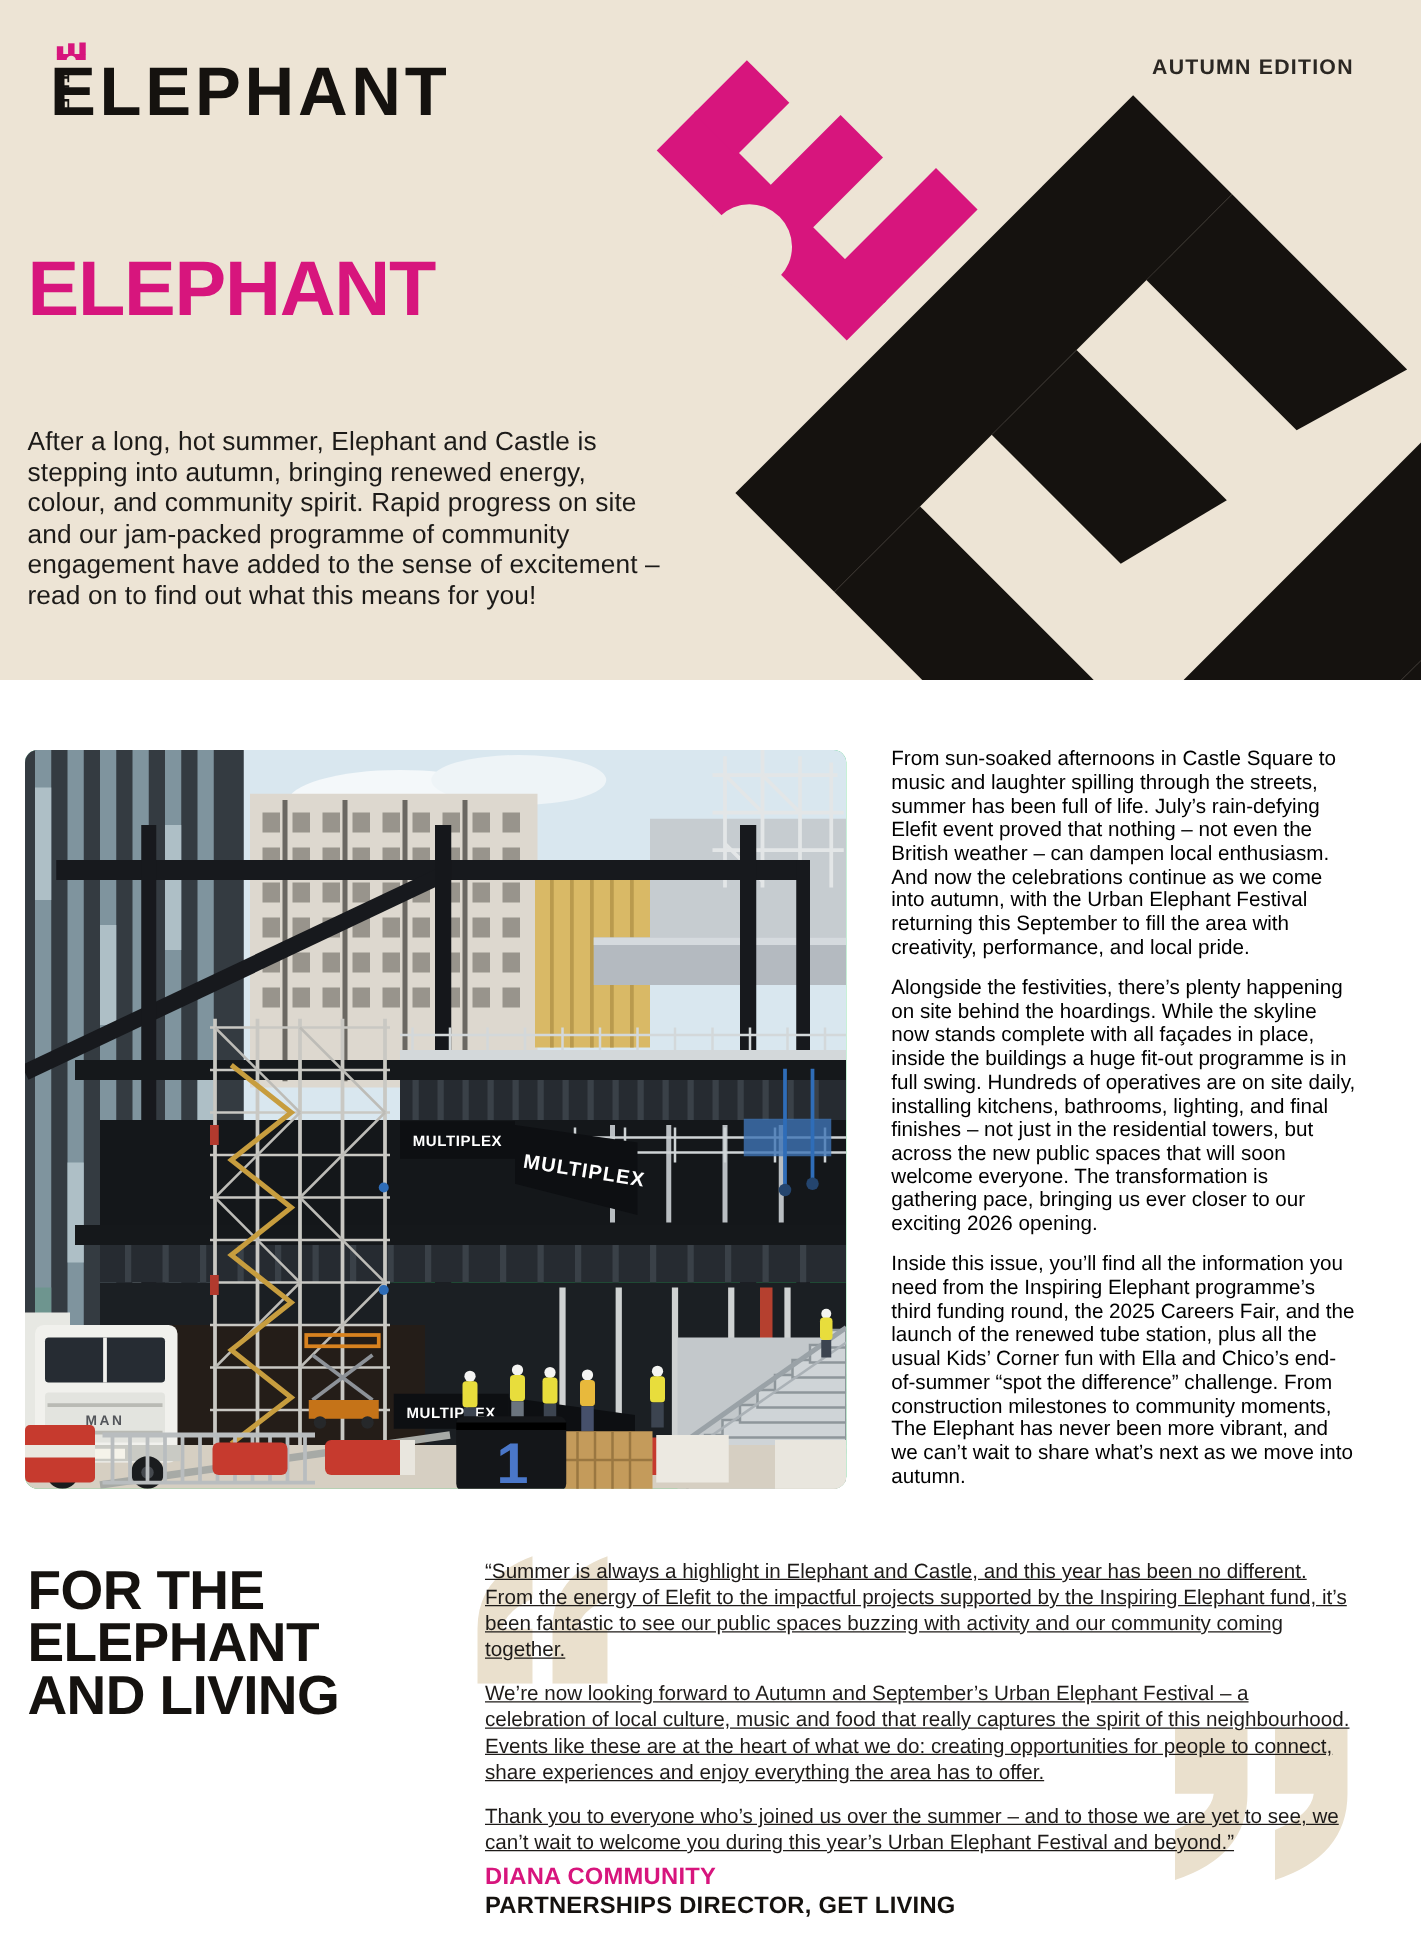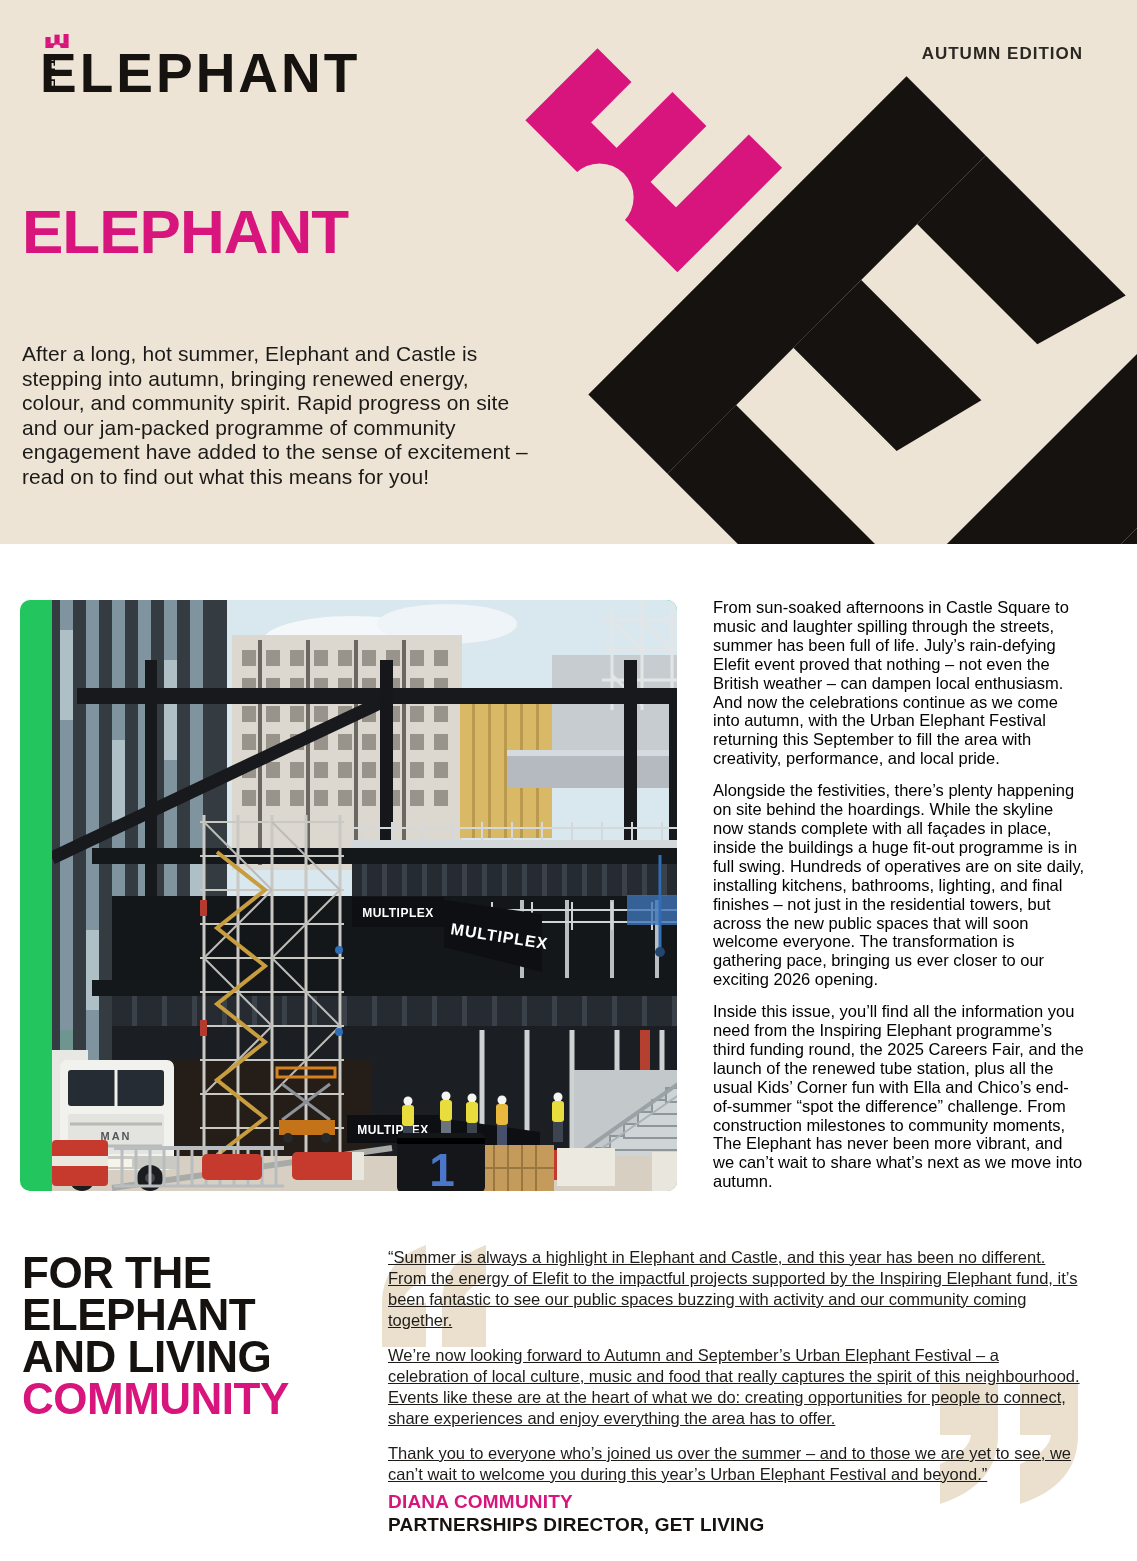--- a/index.html
+++ b/index.html
@@ -18,21 +18,21 @@
 
   .edition { position:absolute; top:44px; right:54px; font-size:17px; font-weight:700; letter-spacing:1px; color:#2B2723; }
 
   .hero-title { position:absolute; left:22px; top:202px; font-size:62px; line-height:60px; font-weight:700; letter-spacing:-1px; }
   .hero-title .t1 { color:#15120F; display:block; }
   .hero-title .t2 { color:#D7157D; display:block; }
 
   .intro { position:absolute; left:22px; top:342px; width:510px; font-size:21px; line-height:24.6px; color:#1C1A18; letter-spacing:0.1px; }
 
   
-  .photo-frame { position:absolute; left:20px; top:600px; width:657px; height:591px; border-radius:10px; overflow:hidden; background:#22c55e;padding-left:32px; }
+  .photo-frame { position:absolute; left:20px; top:600px; width:657px; height:591px; border-radius:10px; overflow:hidden; background:#22c55e; }
   .photo-frame svg { display:block; }
 
   .article { position:absolute; left:713px; top:598px; width:374px; font-size:16.5px; line-height:18.9px; color:#000000; }
   .article p { margin-bottom:13px; }
 
   
   .community-heading { position:absolute; left:22px; top:1252px; font-size:44px; line-height:42px; font-weight:700; letter-spacing:-0.5px; color:#15120F; }
   .community-heading .hl { color:#D7157D; }
   .community-heading span { display:block; }
 
@@ -499,21 +499,20 @@
   <div class="article">
     <p>From sun-soaked afternoons in Castle Square to music and laughter spilling through the streets, summer has been full of life. July’s rain-defying Elefit event proved that nothing – not even the British weather – can dampen local enthusiasm. And now the celebrations continue as we come into autumn, with the Urban Elephant Festival returning this September to fill the area with creativity, performance, and local pride.</p>
     <p>Alongside the festivities, there’s plenty happening on site behind the hoardings. While the skyline now stands complete with all façades in place, inside the buildings a huge fit-out programme is in full swing. Hundreds of operatives are on site daily, installing kitchens, bathrooms, lighting, and final finishes – not just in the residential towers, but across the new public spaces that will soon welcome everyone. The transformation is gathering pace, bringing us ever closer to our exciting 2026 opening.</p>
     <p>Inside this issue, you’ll find all the information you need from the Inspiring Elephant programme’s third funding round, the 2025 Careers Fair, and the launch of the renewed tube station, plus all the usual Kids’ Corner fun with Ella and Chico’s end-of-summer “spot the difference” challenge. From construction milestones to community moments, The Elephant has never been more vibrant, and we can’t wait to share what’s next as we move into autumn.</p>
   </div>
 
   <h2 class="community-heading">
     <span>FOR THE</span>
     <span>ELEPHANT</span>
     <span>AND LIVING</span>
-    <span class="hl">COMMUNITY</span>
   </h2>
 
   <svg class="quote-mark quote-open" width="112" height="104" viewBox="0 0 112 104" aria-hidden="true">
     <g fill="#EAE0CD" transform="rotate(180 56 52)">
       <path d="M4,0 H48 V44 Q48,86 4,102 V68 Q26,58 28,44 H4 Z"></path>
       <path d="M64,0 H108 V44 Q108,86 64,102 V68 Q86,58 88,44 H64 Z"></path>
     </g>
   </svg>
   <svg class="quote-mark quote-close" width="150" height="122" viewBox="0 0 150 122" aria-hidden="true">
     <g fill="#EAE0CD">

